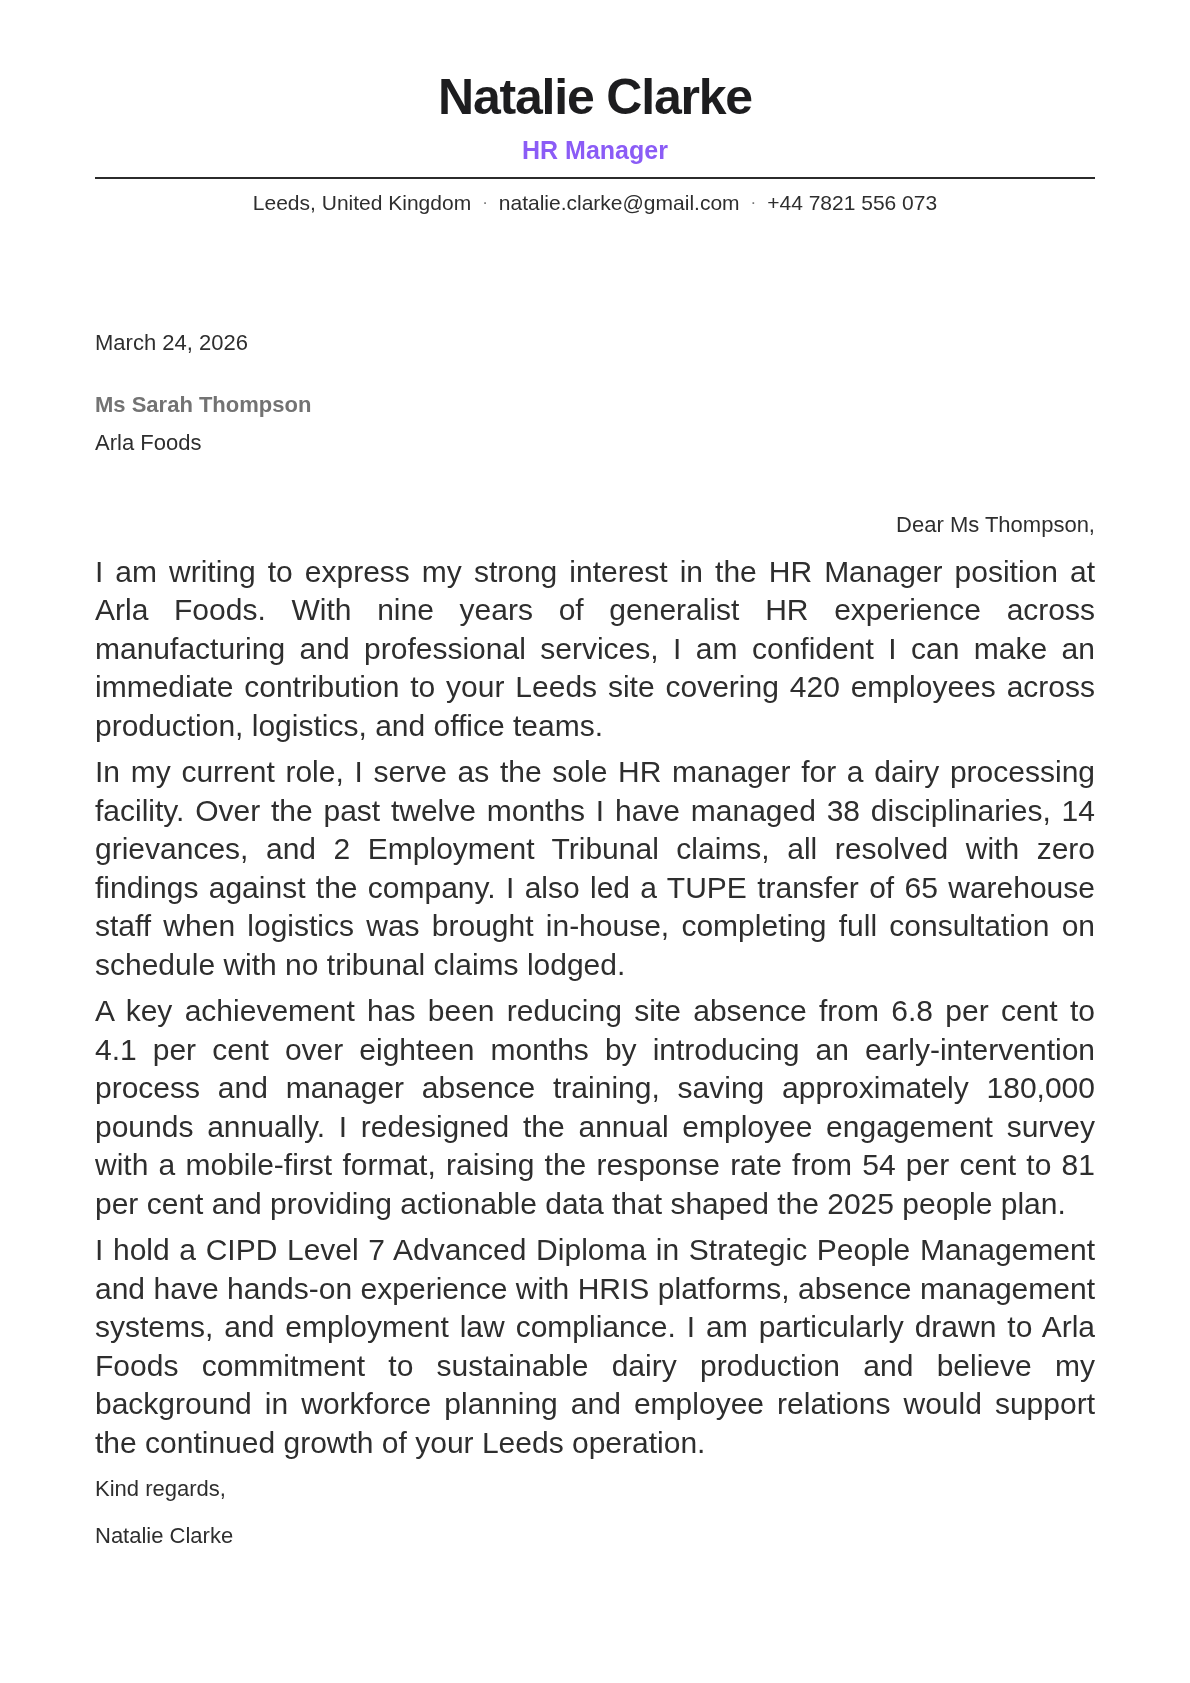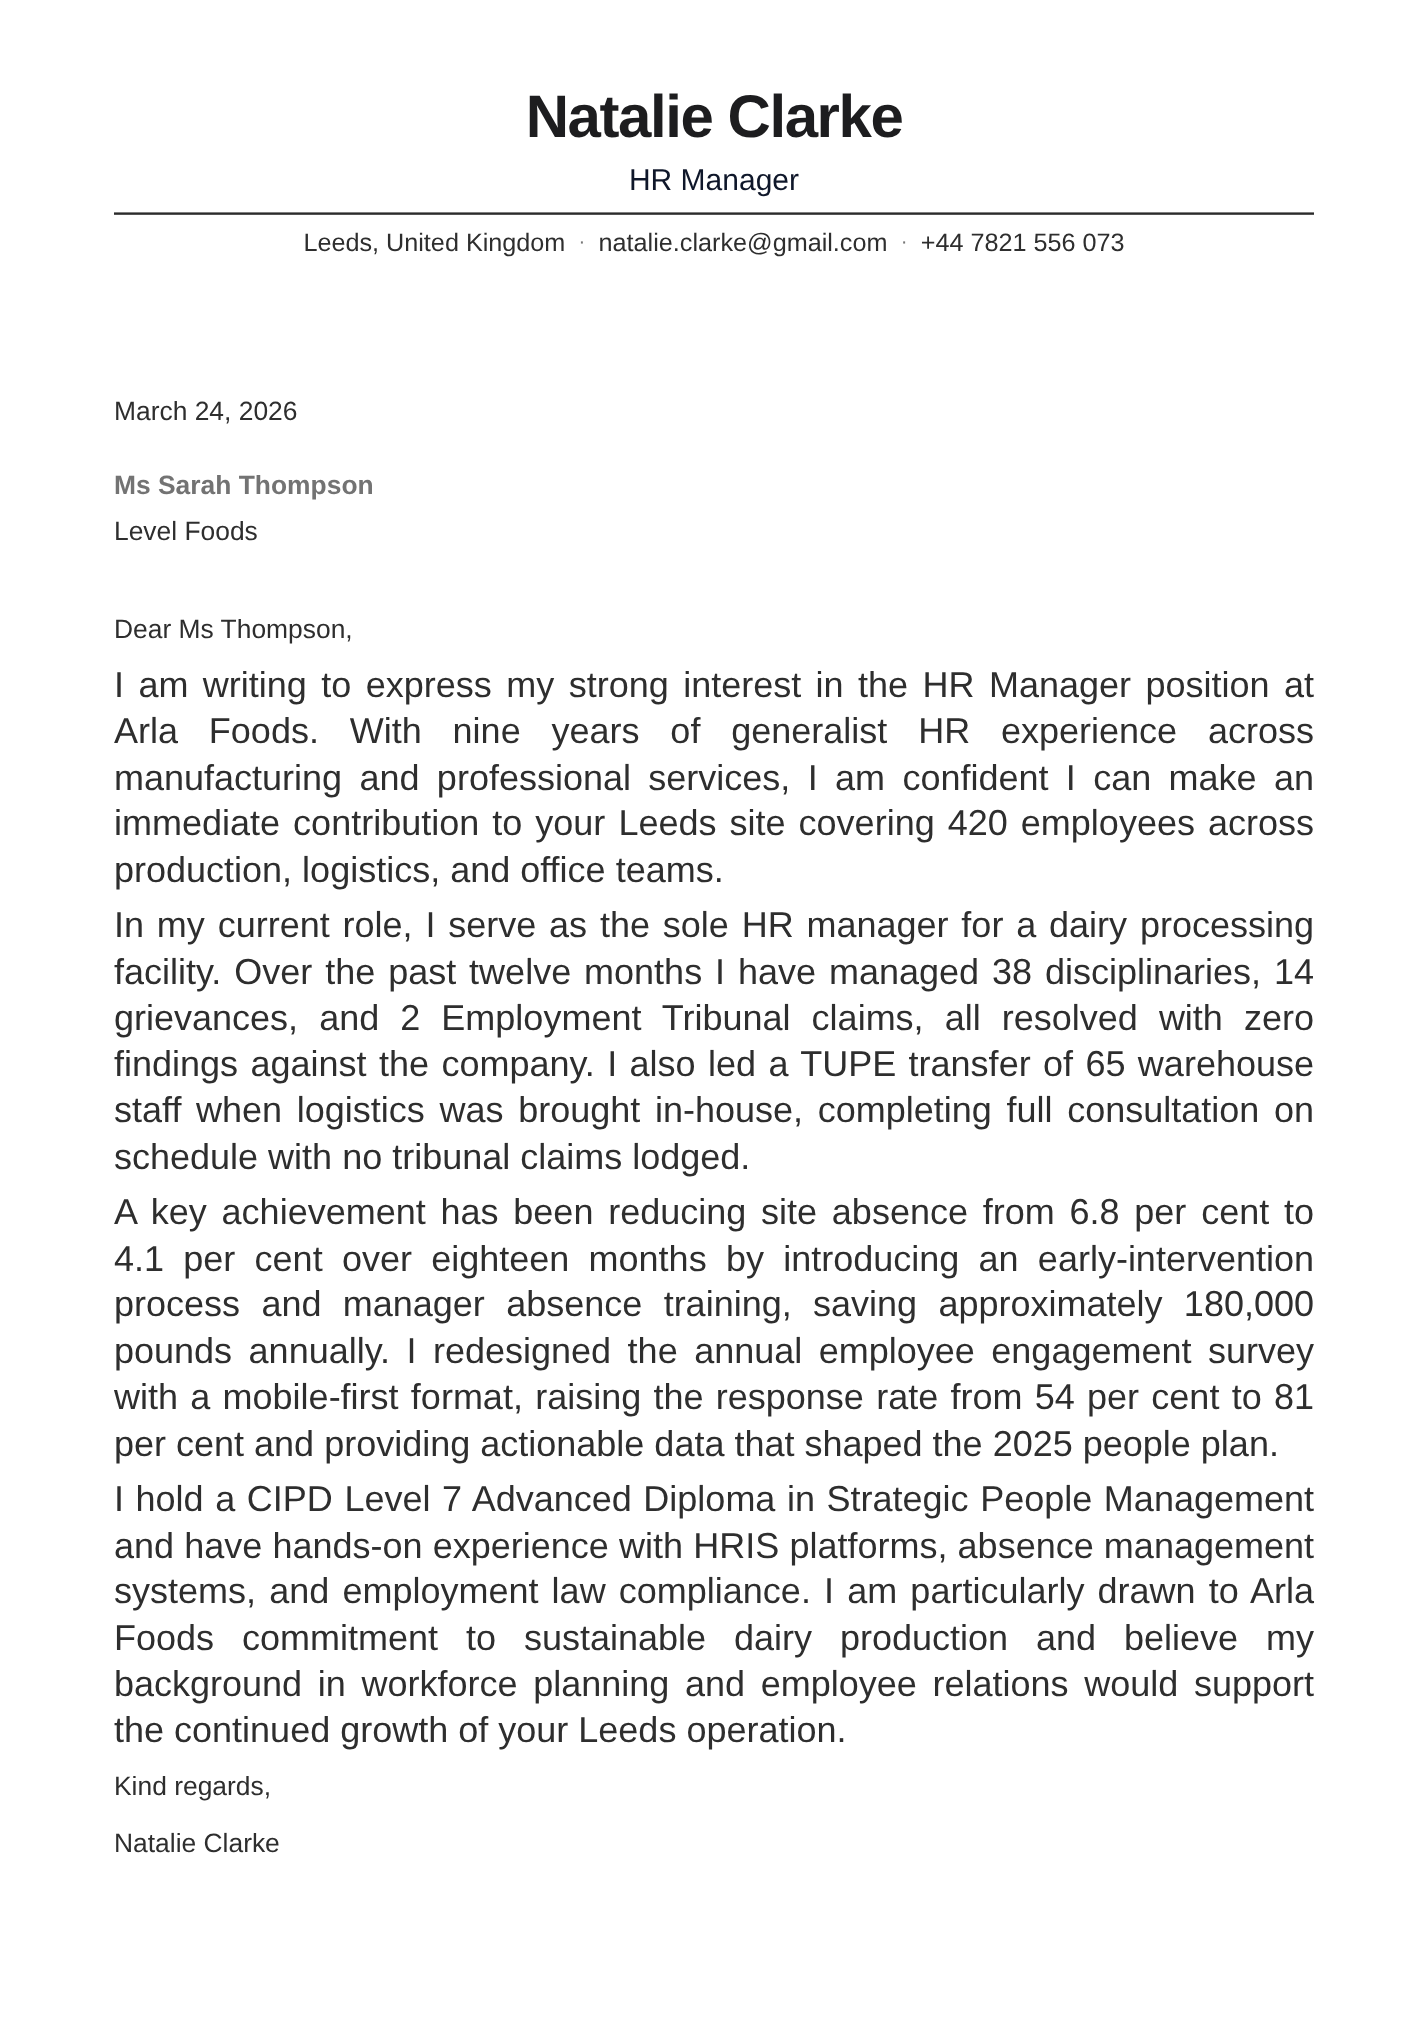--- a/index.html
+++ b/index.html
@@ -26,22 +26,22 @@
     margin: 0;
     font-size: 50px;
     font-weight: 700;
     letter-spacing: -1.2px;
     line-height: 1.0;
     color: #1d1d1f;
   }
   .job-title {
     margin-top: 15px;
     font-size: 25px;
-    font-weight: 400;
-    color: #0f172a;
+    font-weight: 700;
+    color: #8b5cf6;
     line-height: 1.1;
   }
   .divider {
     border: none;
     border-top: 2px solid #2b2b2b;
     margin: 12px 0 0 0;
   }
   .contact-line {
     margin-top: 10px;
     font-size: 21px;
@@ -73,20 +73,21 @@
     line-height: 38px;
   }
   .recipient-company {
     font-size: 22px;
     line-height: 38px;
   }
   .salutation {
     margin: 44px 0 8px 0;
     font-size: 22px;
     line-height: 38.5px;
+    text-align: right;
   }
   .para {
     margin: 0 0 8px 0;
     font-size: 30px;
     line-height: 38.5px;
     text-align: justify;
   }
   .closing, .signature {
     margin: 0 0 8px 0;
     font-size: 22px;
@@ -104,21 +105,21 @@
     <hr class="divider">
     <div class="contact-line">
       <span>Leeds, United Kingdom</span><span class="contact-sep">·</span><span>natalie.clarke@gmail.com</span><span class="contact-sep">·</span><span>+44 7821 556 073</span>
     </div>
   </div>
 
   <div class="date-line">March 24, 2026</div>
 
   <div class="recipient">
     <div class="recipient-name">Ms Sarah Thompson</div>
-    <div class="recipient-company">Level Foods</div>
+    <div class="recipient-company">Arla Foods</div>
   </div>
 
   <p class="salutation">Dear Ms Thompson,</p>
 
   <p class="para">I am writing to express my strong interest in the HR Manager position at Arla Foods. With nine years of generalist HR experience across manufacturing and professional services, I am confident I can make an immediate contribution to your Leeds site covering 420 employees across production, logistics, and office teams.</p>
 
   <p class="para">In my current role, I serve as the sole HR manager for a dairy processing facility. Over the past twelve months I have managed 38 disciplinaries, 14 grievances, and 2 Employment Tribunal claims, all resolved with zero findings against the company. I also led a TUPE transfer of 65 warehouse staff when logistics was brought in-house, completing full consultation on schedule with no tribunal claims lodged.</p>
 
   <p class="para">A key achievement has been reducing site absence from 6.8 per cent to 4.1 per cent over eighteen months by introducing an early-intervention process and manager absence training, saving approximately 180,000 pounds annually. I redesigned the annual employee engagement survey with a mobile-first format, raising the response rate from 54 per cent to 81 per cent and providing actionable data that shaped the 2025 people plan.</p>
 

